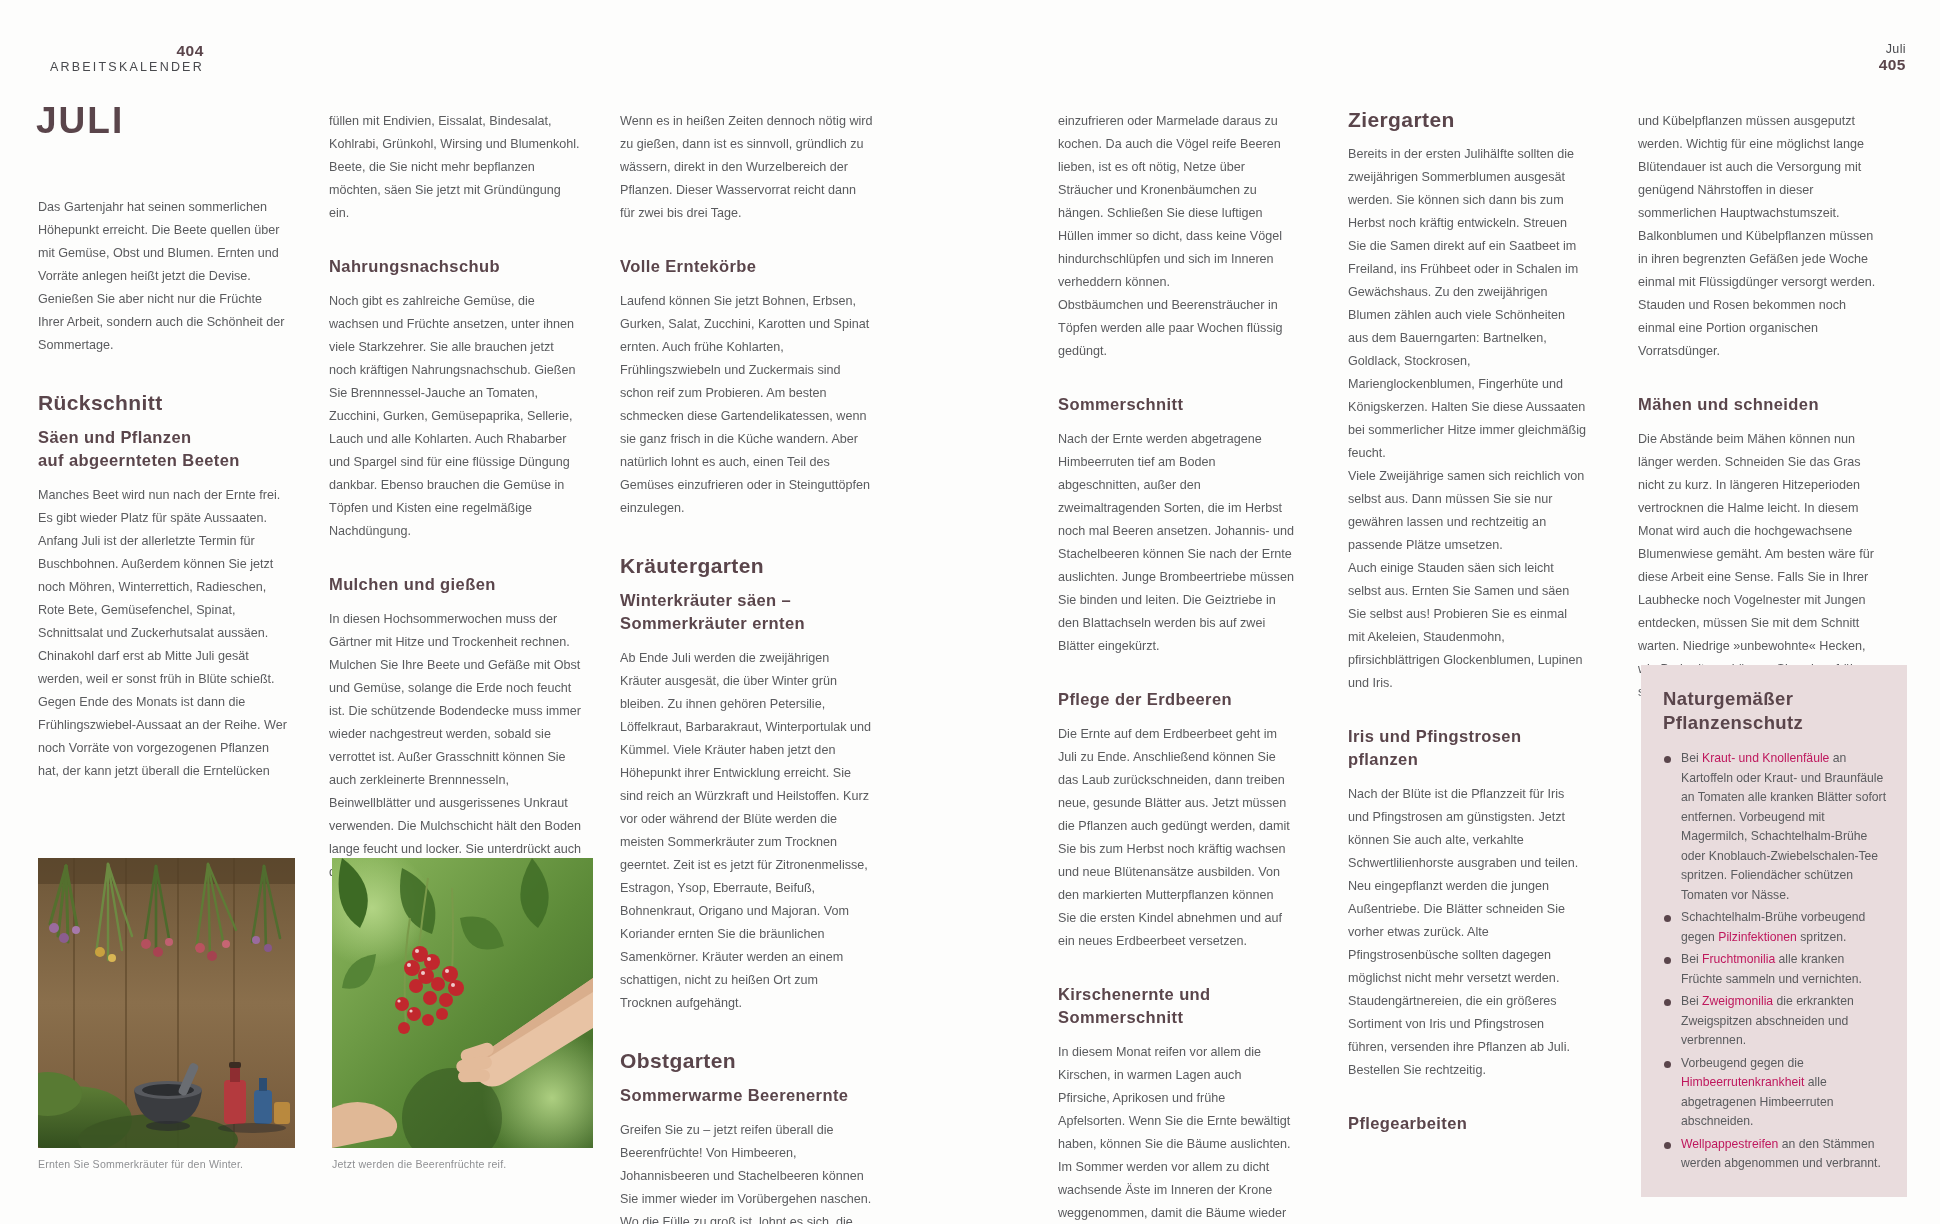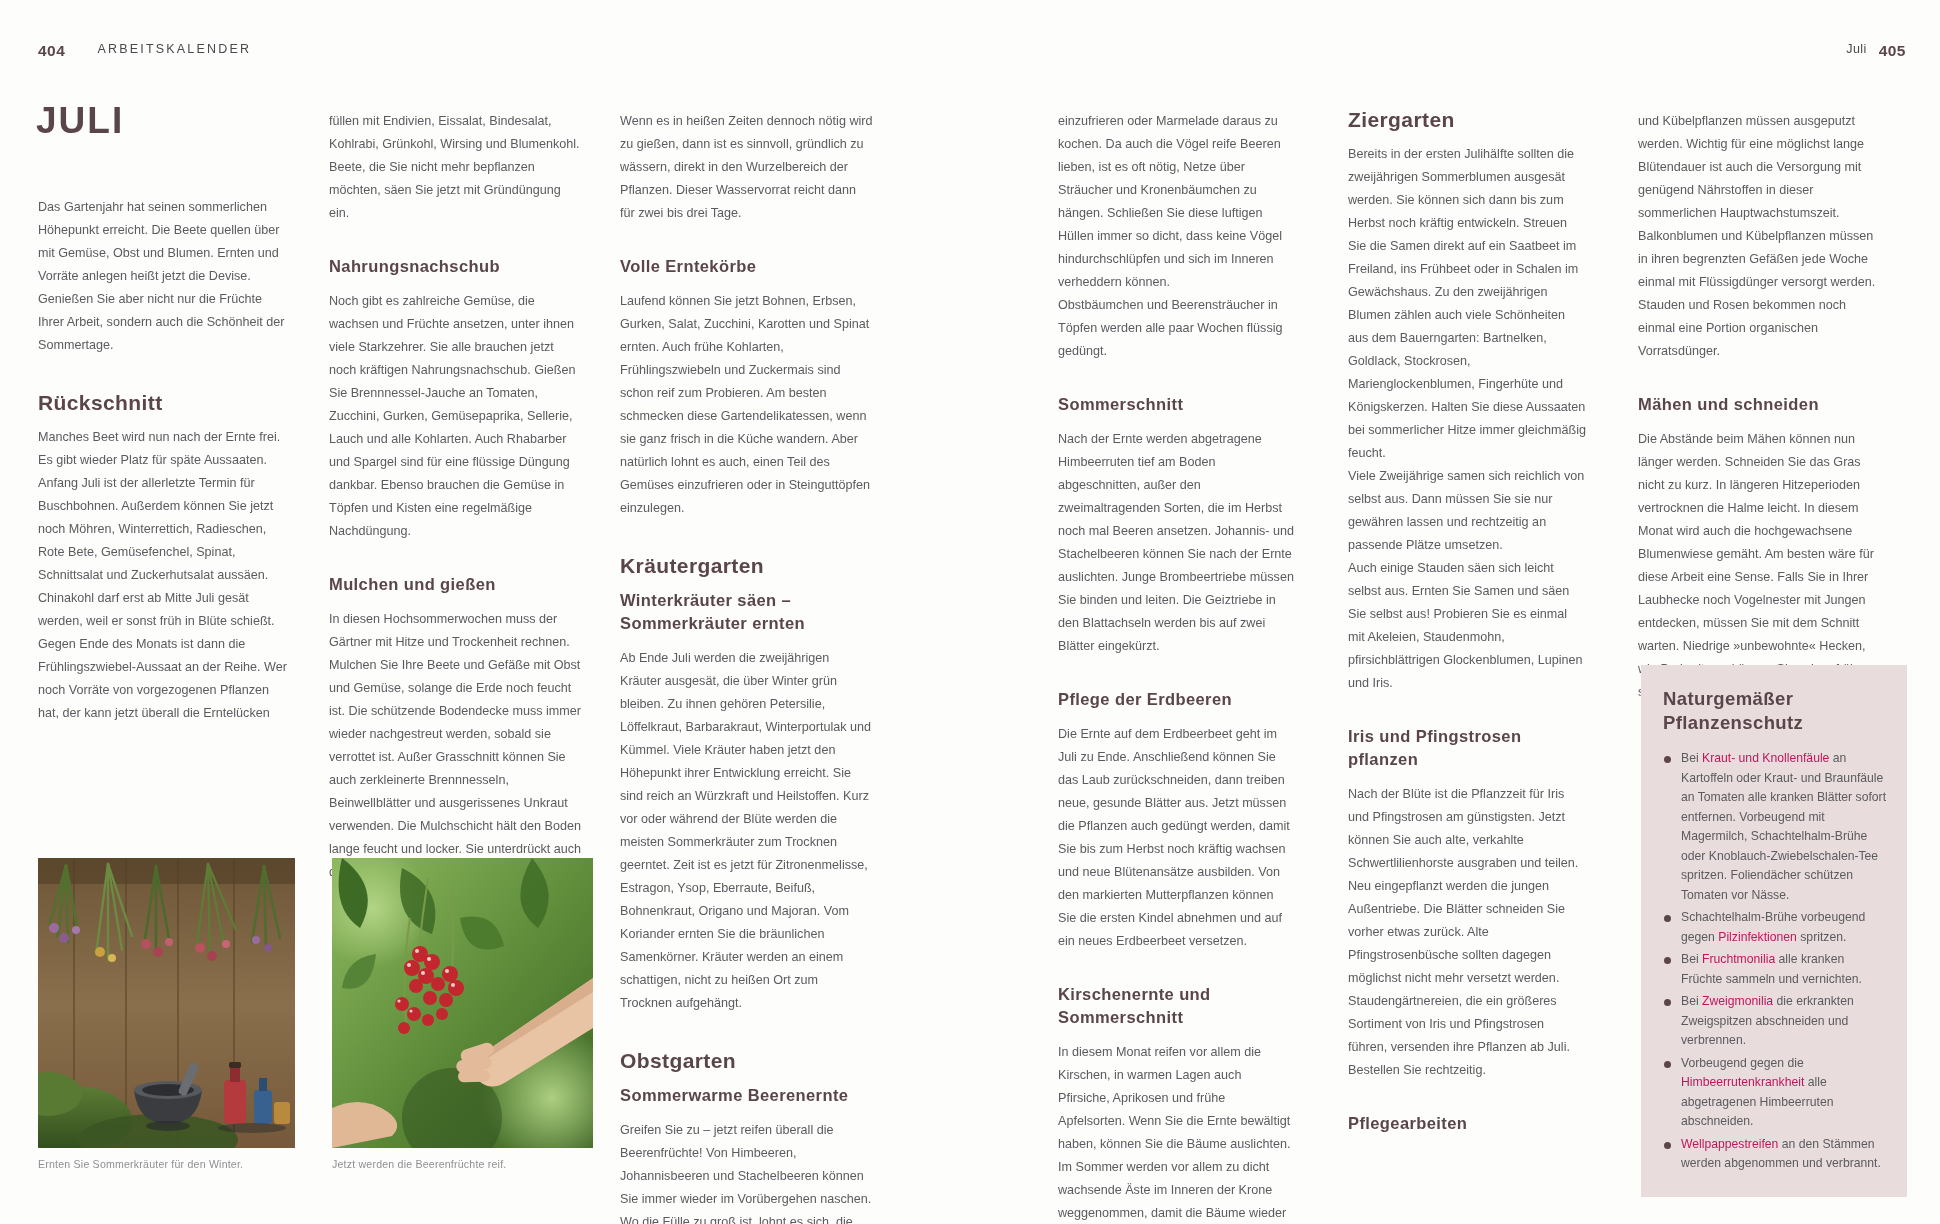--- a/index.html
+++ b/index.html
@@ -5,24 +5,24 @@
   * { margin:0; padding:0; box-sizing:border-box; }
   html,body { background:#e8e8e8; }
   body#spread {
     position:relative; width:1940px; height:1224px;
     background:var(--page-bg,#fdfdfc);
     font-family:"Liberation Sans", sans-serif;
     overflow:hidden;
     -webkit-font-smoothing:antialiased;
   }
   
-  .runhead { position:absolute; top:42px; display:flex; align-items:flex-start; }
+  .runhead { position:absolute; top:42px; display:flex; align-items:flex-end;flex-direction:column; }
   .runhead .folio { font-size:15.5px; font-weight:bold; color:var(--accent,#5a454b); letter-spacing:.5px; }
   .runhead .section { font-size:12.5px; color:#48494d; letter-spacing:2.2px; }
-  #runhead-left { left:38px; } #runhead-left .section { margin-left:32px; }
+  #runhead-left { left:38px; } #runhead-left .section { margin-left:12px; }
   #runhead-right { right:34px; } #runhead-right .section { letter-spacing:.4px; }
   #runhead-right .folio { margin-left:12px; }
 
   
   #month-title {
     position:absolute; left:36px; top:100px;
     font-size:37px; font-weight:bold; letter-spacing:2px;
     color:var(--accent,#5a454b);
   }
 
@@ -90,20 +90,22 @@
 <div class="runhead" id="runhead-right">
   <span class="section">Juli</span>
   <span class="folio">405</span>
 </div>
 
 <div id="month-title">JULI</div>
 
 <div class="col" id="col1">
     <p>Das Gartenjahr hat seinen sommerlichen Höhepunkt erreicht. Die Beete quellen über mit Gemüse, Obst und Blumen. Ernten und Vorräte anlegen heißt jetzt die Devise. Genießen Sie aber nicht nur die Früchte Ihrer Arbeit, sondern auch die Schönheit der Sommertage.</p>
     <h2>Rückschnitt</h2>
+    <h3>Säen und Pflanzen
+auf abgeernteten Beeten</h3>
     <p>Manches Beet wird nun nach der Ernte frei. Es gibt wieder Platz für späte Aussaaten. Anfang Juli ist der allerletzte Termin für Buschbohnen. Außerdem können Sie jetzt noch Möhren, Winterrettich, Radieschen, Rote Bete, Gemüsefenchel, Spinat, Schnittsalat und Zuckerhutsalat aussäen. Chinakohl darf erst ab Mitte Juli gesät werden, weil er sonst früh in Blüte schießt. Gegen Ende des Monats ist dann die Frühlingszwiebel-Aussaat an der Reihe. Wer noch Vorräte von vorgezogenen Pflanzen hat, der kann jetzt überall die Erntelücken</p>
   </div>
 <div class="col" id="col2">
     <p>füllen mit Endivien, Eissalat, Bindesalat, Kohlrabi, Grünkohl, Wirsing und Blumenkohl. Beete, die Sie nicht mehr bepflanzen möchten, säen Sie jetzt mit Gründüngung ein.</p>
     <h3>Nahrungsnachschub</h3>
     <p>Noch gibt es zahlreiche Gemüse, die wachsen und Früchte ansetzen, unter ihnen viele Starkzehrer. Sie alle brauchen jetzt noch kräftigen Nahrungsnachschub. Gießen Sie Brennnessel-Jauche an Tomaten, Zucchini, Gurken, Gemüsepaprika, Sellerie, Lauch und alle Kohlarten. Auch Rhabarber und Spargel sind für eine flüssige Düngung dankbar. Ebenso brauchen die Gemüse in Töpfen und Kisten eine regelmäßige Nachdüngung.</p>
     <h3>Mulchen und gießen</h3>
     <p>In diesen Hochsommerwochen muss der Gärtner mit Hitze und Trockenheit rechnen. Mulchen Sie Ihre Beete und Gefäße mit Obst und Gemüse, solange die Erde noch feucht ist. Die schützende Bodendecke muss immer wieder nachgestreut werden, sobald sie verrottet ist. Außer Grasschnitt können Sie auch zerkleinerte Brennnesseln, Beinwellblätter und ausgerissenes Unkraut verwenden. Die Mulchschicht hält den Boden lange feucht und locker. Sie unterdrückt auch den Unkrautwuchs.</p>
   </div>
 <div class="col" id="col3">

